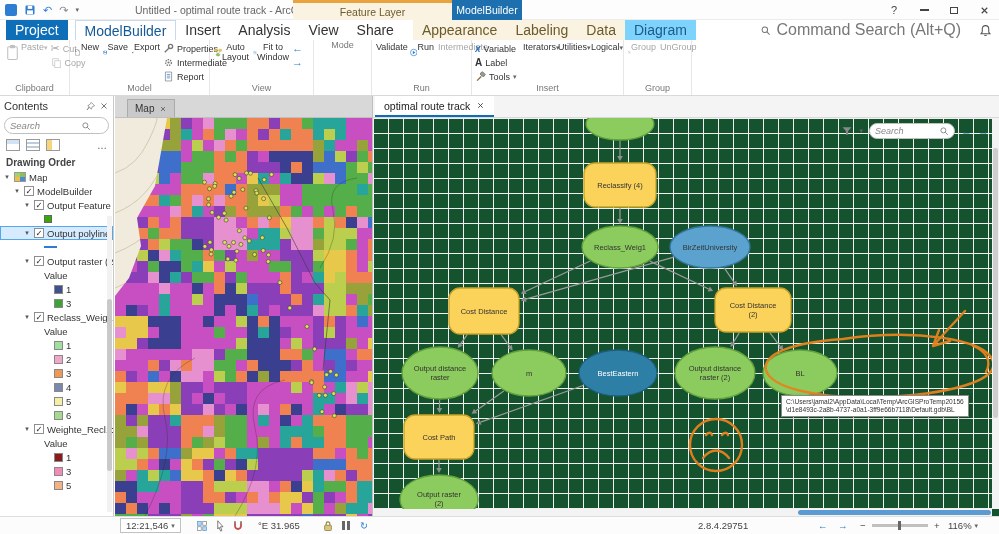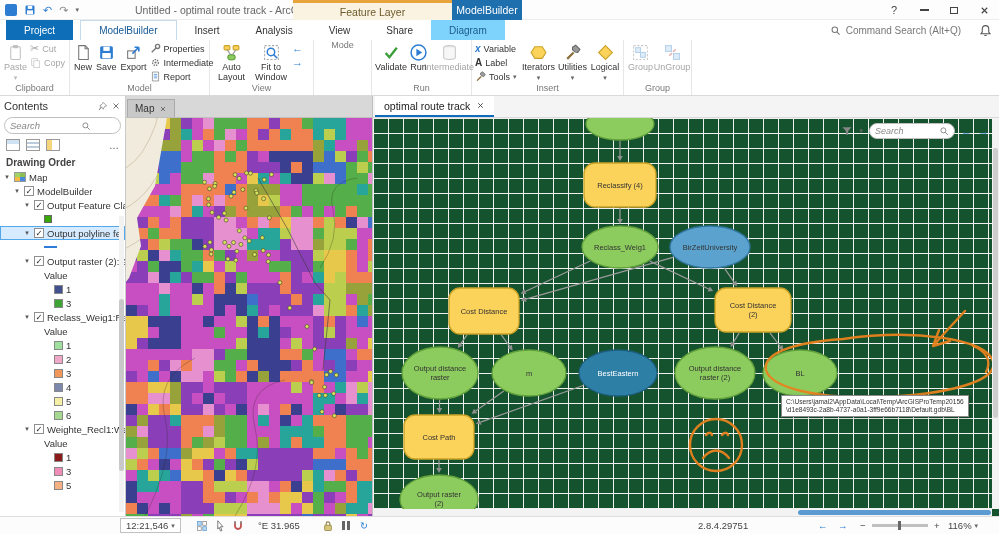--- a/index.html
+++ b/index.html
@@ -14,45 +14,45 @@
   .qat .uch2{font-size:11px;color:#888}
   .tb-title{position:absolute;left:135px;top:4px;font-size:10.5px;color:#666;white-space:nowrap}
   .ctx-fl{position:absolute;left:293px;top:0;width:159px;height:20px;background:#FBF3E2;border-top:3px solid #E8A33D;color:#6b5a2a;font-size:10.5px;display:flex;align-items:center;justify-content:center}
   .ctx-mb{position:absolute;left:452px;top:0;width:70px;height:20px;background:#1D6FAE;color:#fff;font-size:10.5px;display:flex;align-items:center;justify-content:center}
   .win-btns{position:absolute;right:0;top:0;height:20px;display:flex;align-items:center}
   .win-btn{width:30px;height:20px;display:flex;align-items:center;justify-content:center;color:#444;font-size:11px}
   .minbar{width:9px;height:2px;background:#444}
   .maxbox{width:8px;height:7px;border:1px solid #444}
   
   .tabrow{position:absolute;top:20px;left:0;width:100%;height:20px;background:#fff;display:flex;align-items:stretch;padding-left:6px;z-index:5}
-  .rtab{padding:0 18px;display:flex;align-items:center;font-size:10px;color:#333;white-space:nowrap}
+  .rtab{padding:0 9px;display:flex;align-items:center;font-size:14px;color:#333;white-space:nowrap}
   .rtab.project{background:#0E6FB8;color:#fff;margin-right:7px}
   .rtab.active{border:1px solid #c6daeb;border-bottom:none;background:#fff;color:#155a96}
   .ctxwrap-or{display:flex;background:#FBF3E2;margin-left:10px}
   .ctxwrap-bl{display:flex;background:#7dd3fc}
   .ctxwrap-or .rtab{color:#6b5a2a}.ctxwrap-bl .rtab{color:#1d5a8c}
-  .cmdsearch{margin-left:auto;display:flex;align-items:center;gap:5px;color:#777;font-size:10px;padding-right:10px}
+  .cmdsearch{margin-left:auto;display:flex;align-items:center;gap:5px;color:#777;font-size:16px;padding-right:10px}
   .bell{width:28px;display:flex;align-items:center;justify-content:center;color:#555}
   
   .ribbon{position:absolute;top:40px;left:0;width:100%;height:56px;background:#fff;border-bottom:1px solid #d9d9d9;display:flex;z-index:4}
   .rgroup{border-right:1px solid #e7e7e7;display:flex;flex-direction:column;flex:0 0 auto}
   .rbody{flex:1;display:flex;padding:2px 3px 0;gap:2px}
   .rlabel{height:12px;text-align:center;font-size:9px;color:#777;line-height:11px}
-  .rbig{display:flex;flex-direction:column;align-items:center;justify-content:flex-start;font-size:9px;color:#333;text-align:center;line-height:9.5px;padding:1px;border-radius:2px}
+  .rbig{display:flex;flex-direction:row;justify-content:flex-start;font-size:9px;color:#333;text-align:center;line-height:9.5px;padding:1px;border-radius:2px}
   .rbig svg{width:17px;height:17px;margin:1px 0 2px}
   .rcol{display:flex;flex-direction:column;justify-content:flex-start;gap:1px}
   .rsm{display:flex;align-items:center;gap:3px;font-size:9px;color:#333;height:13px;white-space:nowrap;overflow:hidden}
   .rsm svg{width:11px;height:11px;flex:0 0 auto}
   .dis{opacity:.45}
   .car{font-size:7px;color:#666}
   .uico{font-size:11px;line-height:11px}
   .varx{color:#2D7DD2;font-style:italic;font-weight:bold;font-size:10px}
   .lblA{color:#333;font-weight:bold;font-size:10px}
   
-  .contents{position:absolute;left:0;top:96px;width:126px;bottom:18px;background:#fff;border-right:1px solid #c9c9c9;overflow:hidden;z-index:2}
+  .contents{position:absolute;left:0;top:96px;width:114px;bottom:18px;background:#fff;border-right:1px solid #c9c9c9;overflow:hidden;z-index:2}
   .c-head{height:20px;display:flex;align-items:center;padding:0 4px;font-size:11px;color:#333;gap:3px}
   .c-head .sp{flex:1}
   .c-head svg{color:#777}
   .c-search{margin:1px 4px 2px;height:17px;border:1px solid #bfbfbf;border-radius:9px;display:flex;align-items:center;padding:0 5px;gap:3px;background:#fff}
   .c-search input{border:none;outline:none;width:68px;font-size:9.5px;color:#555;background:transparent}
   .c-search input::placeholder{color:#888;font-style:italic}
   .c-icons{display:flex;align-items:center;gap:6px;padding:2px 6px;height:18px;color:#666}
   .gal{width:14px;height:12px;border:1px solid #9a9a9a;background:linear-gradient(#cfe3f5 0 40%,#fff 40%)}
   .gal2{width:14px;height:12px;border:1px solid #9a9a9a;background:repeating-linear-gradient(#fff 0 2px,#bcd 2px 4px)}
   .gal3{width:14px;height:12px;border:1px solid #9a9a9a;background:linear-gradient(90deg,#f6d67c 0 40%,#fff 40%)}
@@ -260,20 +260,25 @@
     </div>
   </div>
 
   <div class="tabrow">
     <div class="rtab project">Project</div>
     <div class="rtab active">ModelBuilder</div>
     <div class="rtab">Insert</div>
     <div class="rtab">Analysis</div>
     <div class="rtab">View</div>
     <div class="rtab">Share</div>
+    <div class="ctxwrap-or">
+      <div class="rtab">Appearance</div>
+      <div class="rtab">Labeling</div>
+      <div class="rtab">Data</div>
+    </div>
     <div class="ctxwrap-bl">
       <div class="rtab">Diagram</div>
     </div>
     <div class="cmdsearch">
       <svg class="ic" width="11" height="11">
           <use href="#s-mag"></use>
         </svg>
       <span>Command Search (Alt+Q)</span>
     </div>
     <div class="bell">

